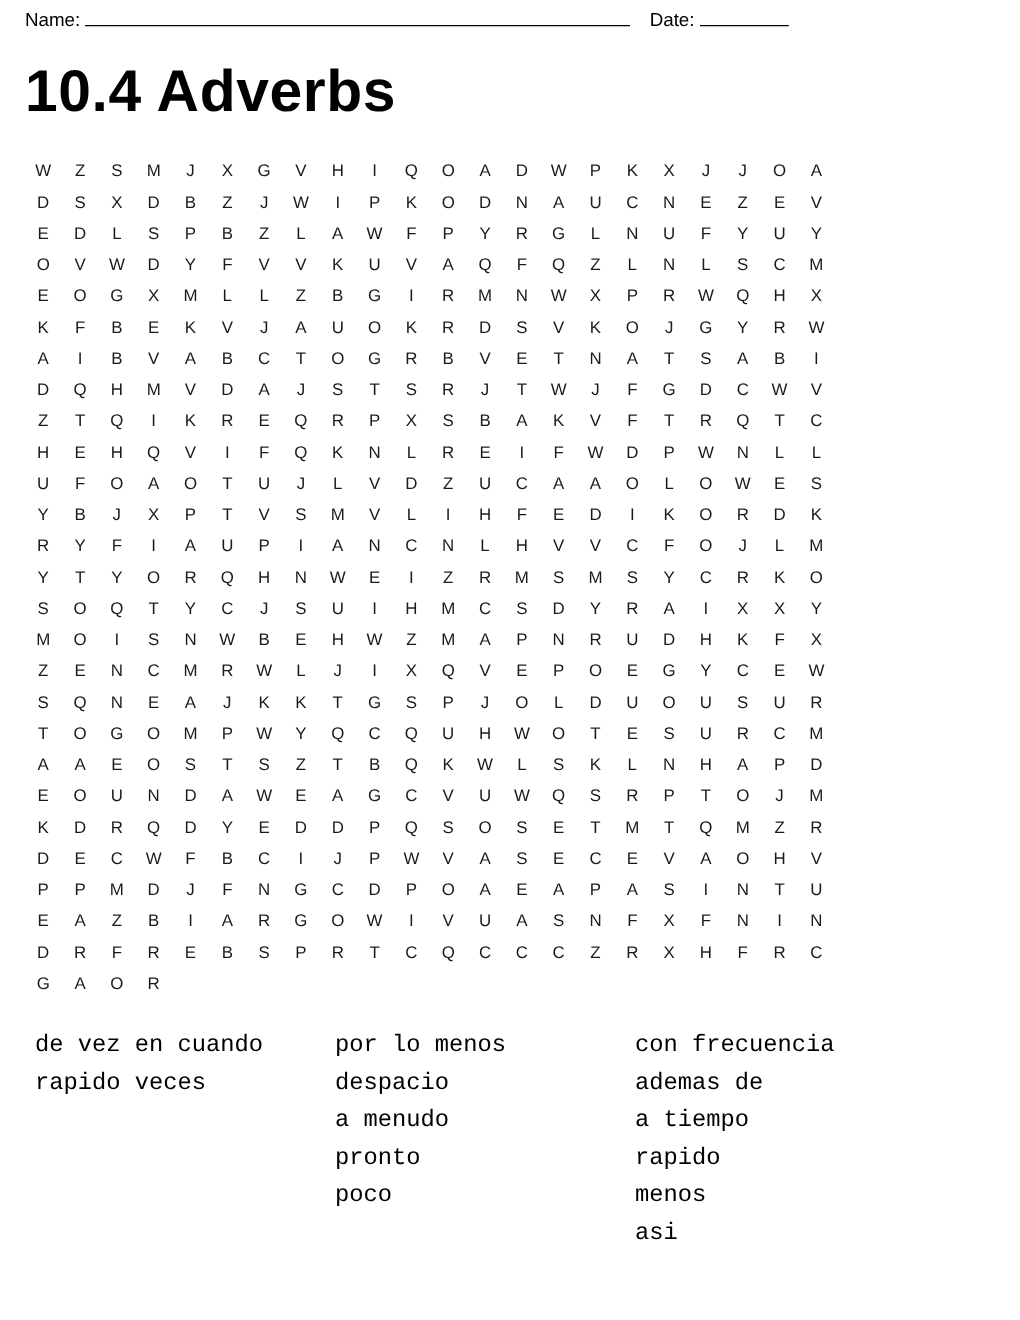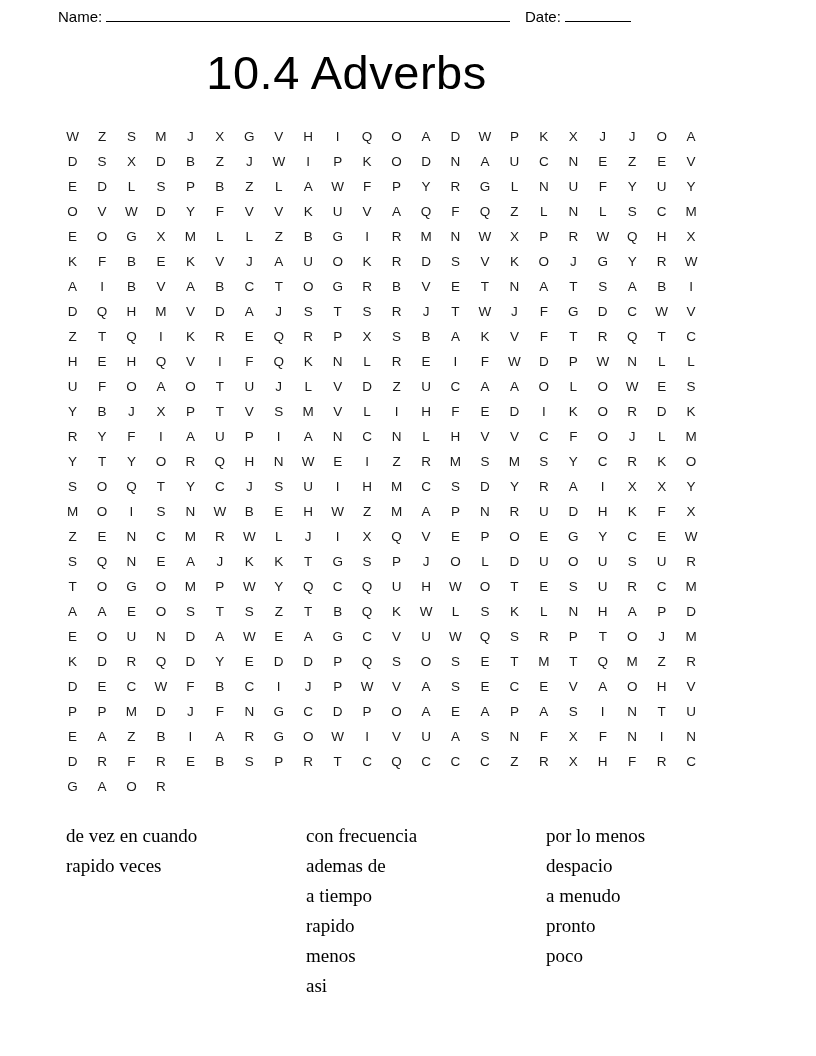--- a/index.html
+++ b/index.html
@@ -12,21 +12,21 @@
     height: 1056px;
     font-family: "Liberation Sans", sans-serif;
     color: #000000;
     position: relative;
     overflow: hidden;
   }
   .page {
     width: 673px;
     height: 1056px;
     box-sizing: border-box;
-    padding: 6px 38px 0 58px;
+    padding: 6px 38px 0 20px;
     position: relative;
   }
   
   .header-row {
     display: flex;
     align-items: baseline;
     font-size: 15px;
     padding-top: 2px;
     white-space: nowrap;
   }
@@ -39,23 +39,23 @@
     border-bottom: 1px solid #000;
     height: 12px;
     margin: 0 4px;
   }
   .name-rule { width: 500px; }
   .date-rule { width: 82px; }
   .hdr-spacer { width: 14px; }
 
   
   .title {
-    text-align: center;
+    text-align: left;
     font-size: 47px;
-    font-weight: 400;
+    font-weight: 700;
     letter-spacing: 0.5px;
     margin: 22px 0 4px 0;
     line-height: 1.1;
     font-family: "Liberation Sans", sans-serif;
   }
 
   
   .grid {
     margin: 30px auto 0 auto;
     width: 648px;
@@ -77,21 +77,21 @@
     margin: 26px 0 0 8px;
     display: grid;
     grid-template-columns: 240px 240px 240px;
     column-gap: 0px;
     row-gap: 0px;
     font-size: 19px;
     line-height: 30px;
   }
   .word {
     color: #000;
-    font-family: Liberation Serif, serif;
+    font-family: Liberation Mono, monospace;
     white-space: nowrap;
   }
   .wl-col { display: flex; flex-direction: column; }
 </style>
 </head>
 <body>
 
 <div class="page">
 
   <div class="header-row">
@@ -680,31 +680,31 @@
       <span class="cell">G</span>
       <span class="cell">A</span>
       <span class="cell">O</span>
       <span class="cell">R</span>
     </div>
 
   <div class="wordlist" id="word-list">
       <div class="wl-col">
         <div class="word">de vez en cuando</div>
         <div class="word">rapido veces</div>
+      </div>
+      <div class="wl-col">
+        <div class="word">por lo menos</div>
+        <div class="word">despacio</div>
+        <div class="word">a menudo</div>
+        <div class="word">pronto</div>
+        <div class="word">poco</div>
       </div>
       <div class="wl-col">
         <div class="word">con frecuencia</div>
         <div class="word">ademas de</div>
         <div class="word">a tiempo</div>
         <div class="word">rapido</div>
         <div class="word">menos</div>
         <div class="word">asi</div>
       </div>
-      <div class="wl-col">
-        <div class="word">por lo menos</div>
-        <div class="word">despacio</div>
-        <div class="word">a menudo</div>
-        <div class="word">pronto</div>
-        <div class="word">poco</div>
-      </div>
     </div>
 
 </div>
 
 </body></html>

